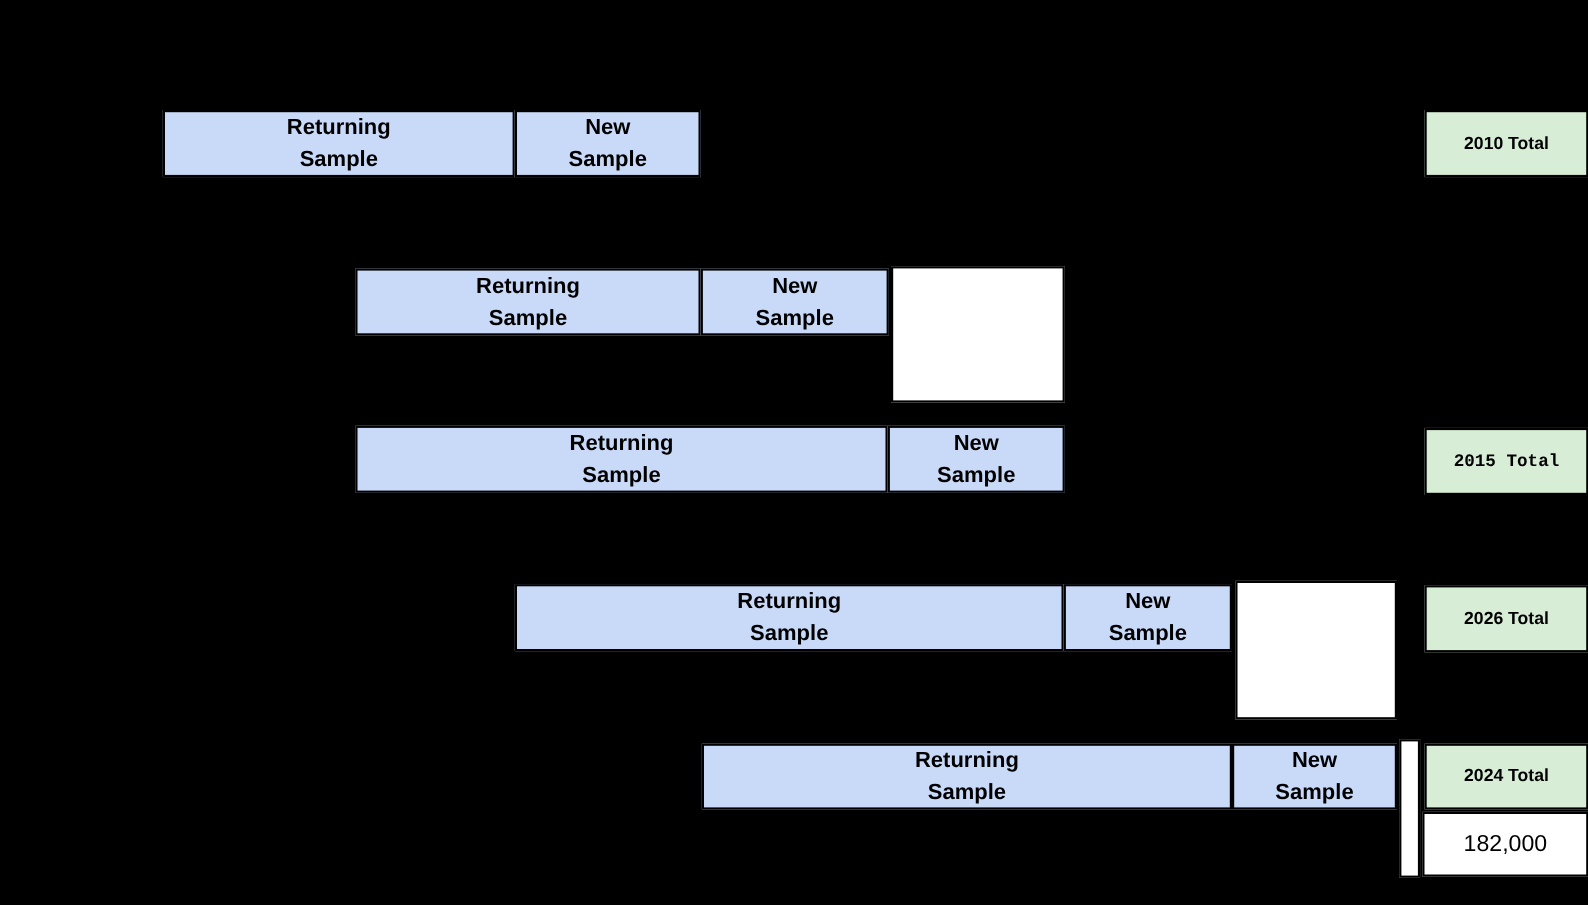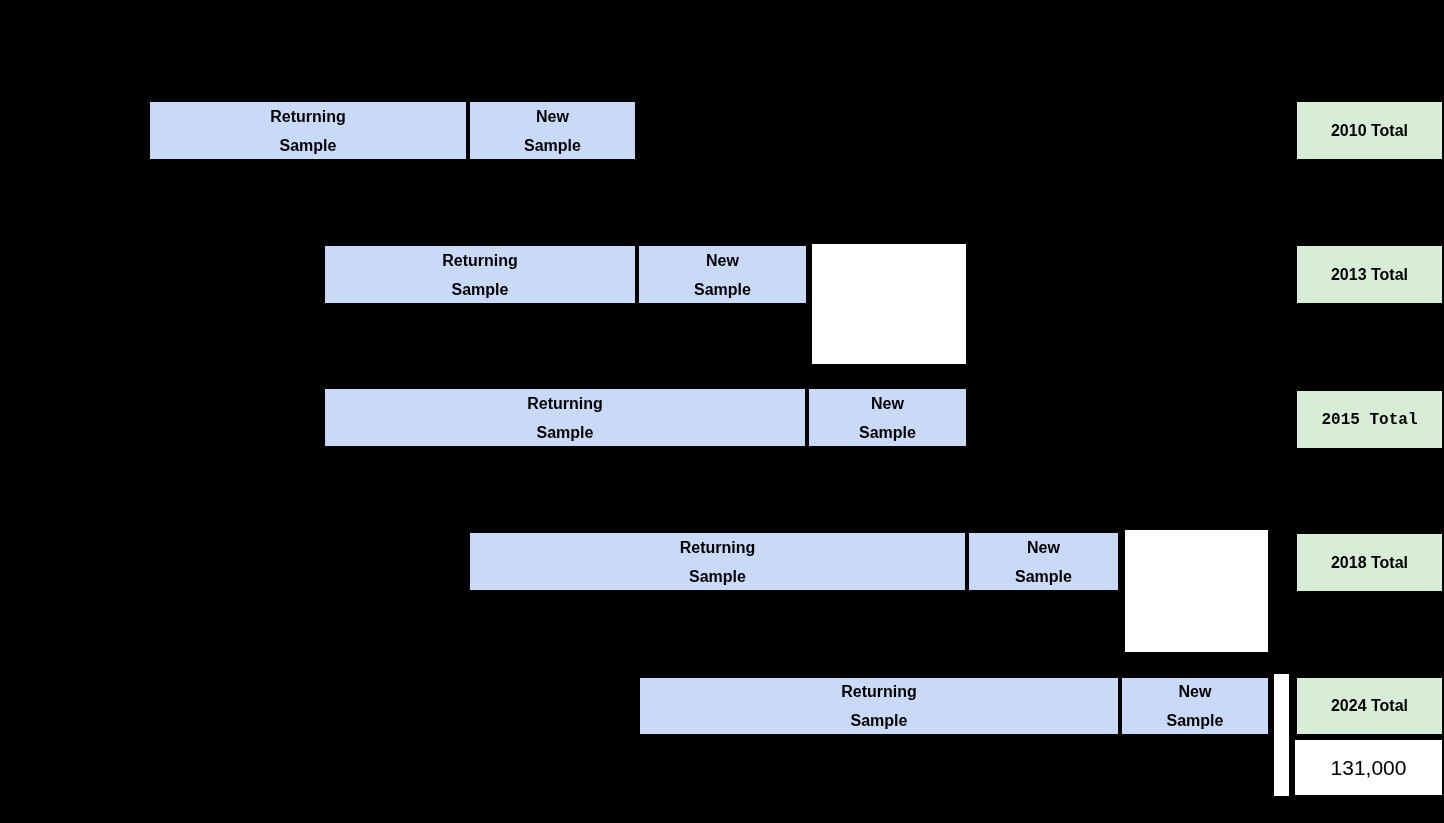--- a/index.html
+++ b/index.html
@@ -21,21 +21,21 @@
     border: 2px solid #000000;
     display: flex;
     align-items: center;
     justify-content: center;
     text-align: center;
     color: #000000;
   }
   .bar-segment {
     background: #c9daf8;
     font-weight: 700;
-    font-size: 16px;
+    font-size: 20px;
     line-height: 29px;
     white-space: pre-line;
   }
   .total-box {
     background: #d7edd5;
     font-weight: 700;
     font-size: 16px;
   }
   .connector-box {
     background: #ffffff;
@@ -55,36 +55,35 @@
 Sample</div>
   <div class="box bar-segment" style="left:468px; top:100px; width:169px; height:61px;">New
 Sample</div>
   <div class="box total-box" style="left:1295px; top:100px; width:149px; height:61px;">2010 Total</div>
 
   <div class="box bar-segment" style="left:323px; top:244px; width:314px; height:61px;">Returning
 Sample</div>
   <div class="box bar-segment" style="left:637px; top:244px; width:171px; height:61px;">New
 Sample</div>
   <div class="box connector-box" style="left:810px; top:242px; width:158px; height:124px;"></div>
-  <div class="box total-box" style="left:1295px; top:244px; width:149px; height:61px;">2013 Total</div>
 
   <div class="box bar-segment" style="left:323px; top:387px; width:484px; height:61px;">Returning
 Sample</div>
   <div class="box bar-segment" style="left:807px; top:387px; width:161px; height:61px;">New
 Sample</div>
   <div class="box total-box" style="left:1295px; top:389px; width:149px; height:61px;font-family:Liberation Mono, monospace;">2015 Total</div>
 
   <div class="box bar-segment" style="left:468px; top:531px; width:499px; height:61px;">Returning
 Sample</div>
   <div class="box bar-segment" style="left:967px; top:531px; width:153px; height:61px;">New
 Sample</div>
   <div class="box connector-box" style="left:1123px; top:528px; width:147px; height:126px;"></div>
-  <div class="box total-box" style="left:1295px; top:532px; width:149px; height:61px;">2018 Total</div>
+  <div class="box total-box" style="left:1295px; top:532px; width:149px; height:61px;">2026 Total</div>
 
   <div class="box bar-segment" style="left:638px; top:676px; width:482px; height:60px;">Returning
 Sample</div>
   <div class="box bar-segment" style="left:1120px; top:676px; width:150px; height:60px;">New
 Sample</div>
   <div class="box connector-box" style="left:1272px; top:672px; width:19px; height:126px;"></div>
   <div class="box total-box" style="left:1295px; top:676px; width:149px; height:60px;">2024 Total</div>
-  <div class="box amount-box" style="left:1293px; top:738px; width:151px; height:59px;">131,000</div>
+  <div class="box amount-box" style="left:1293px; top:738px; width:151px; height:59px;">182,000</div>
 
 </div>
 
 </body></html>

